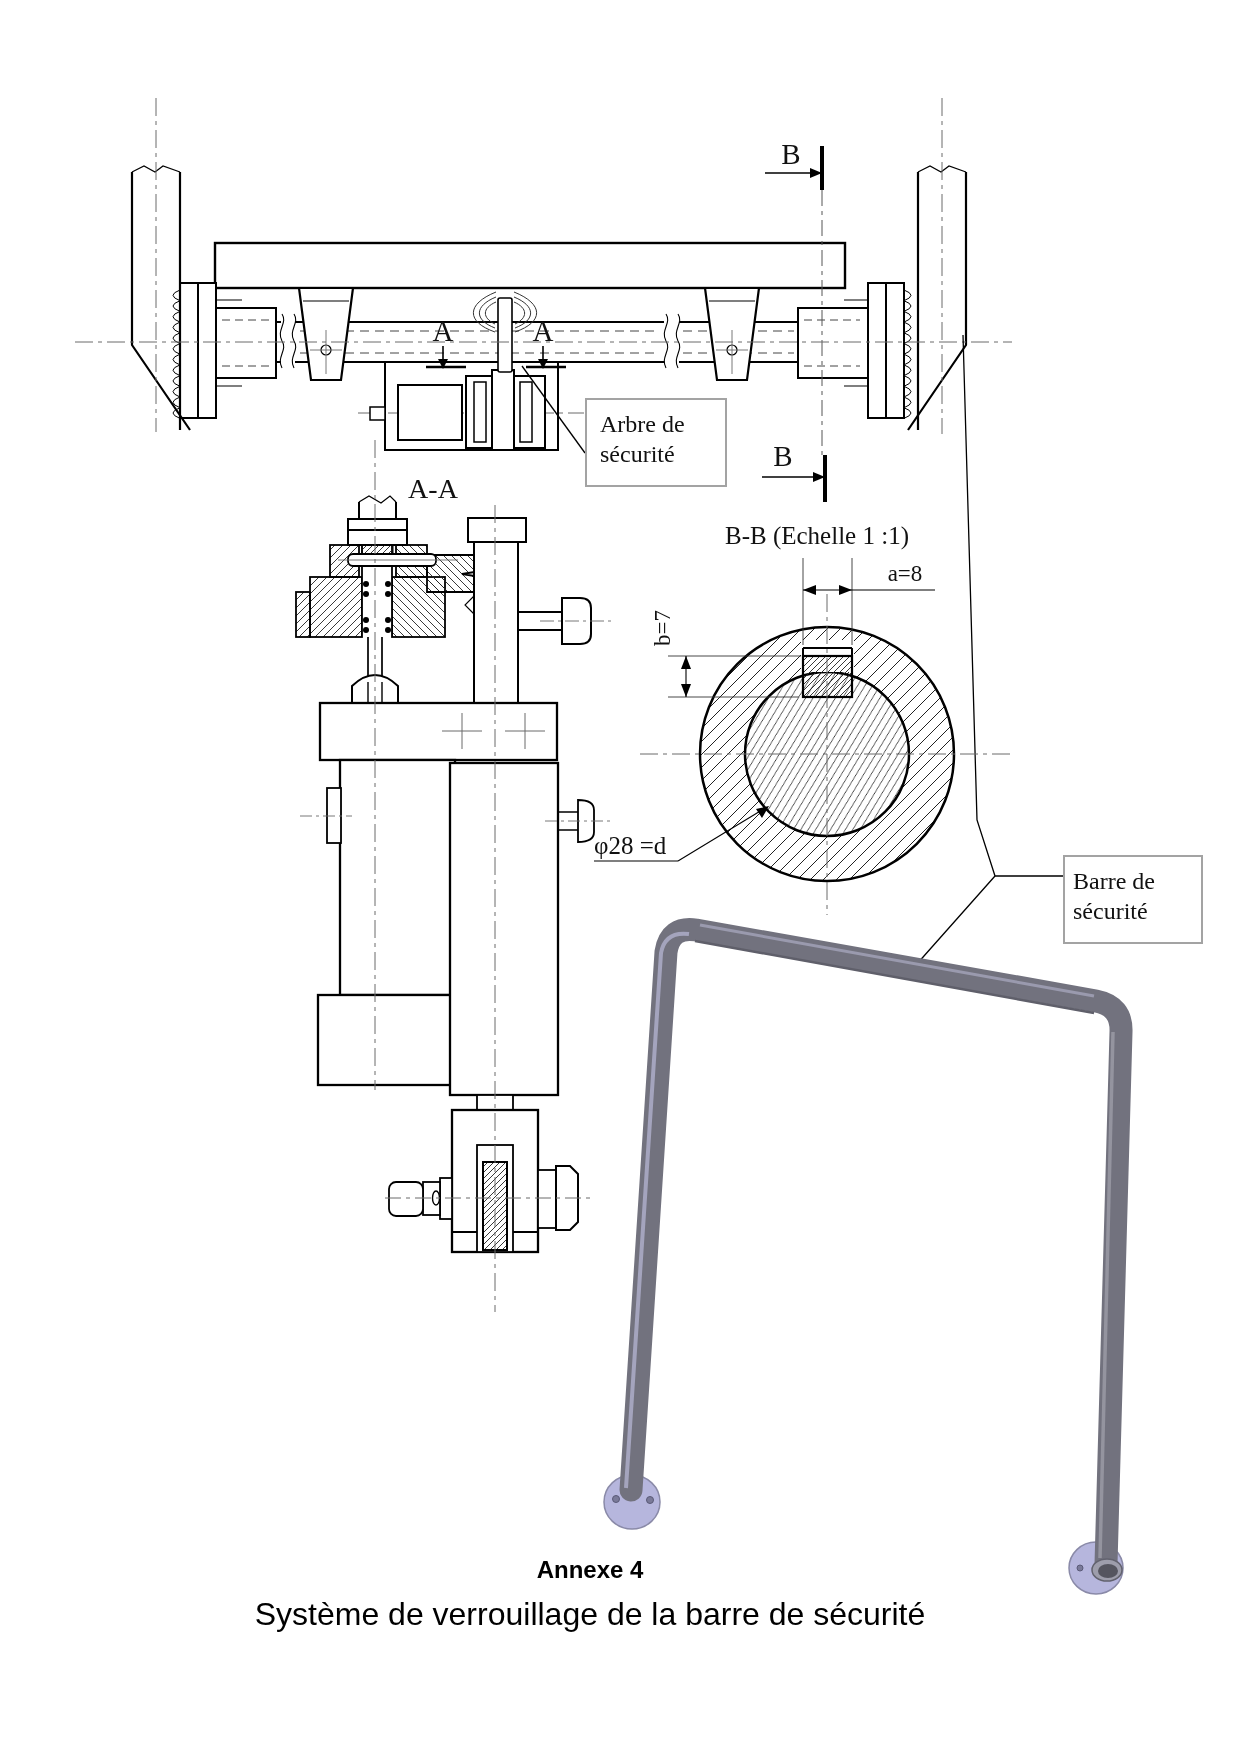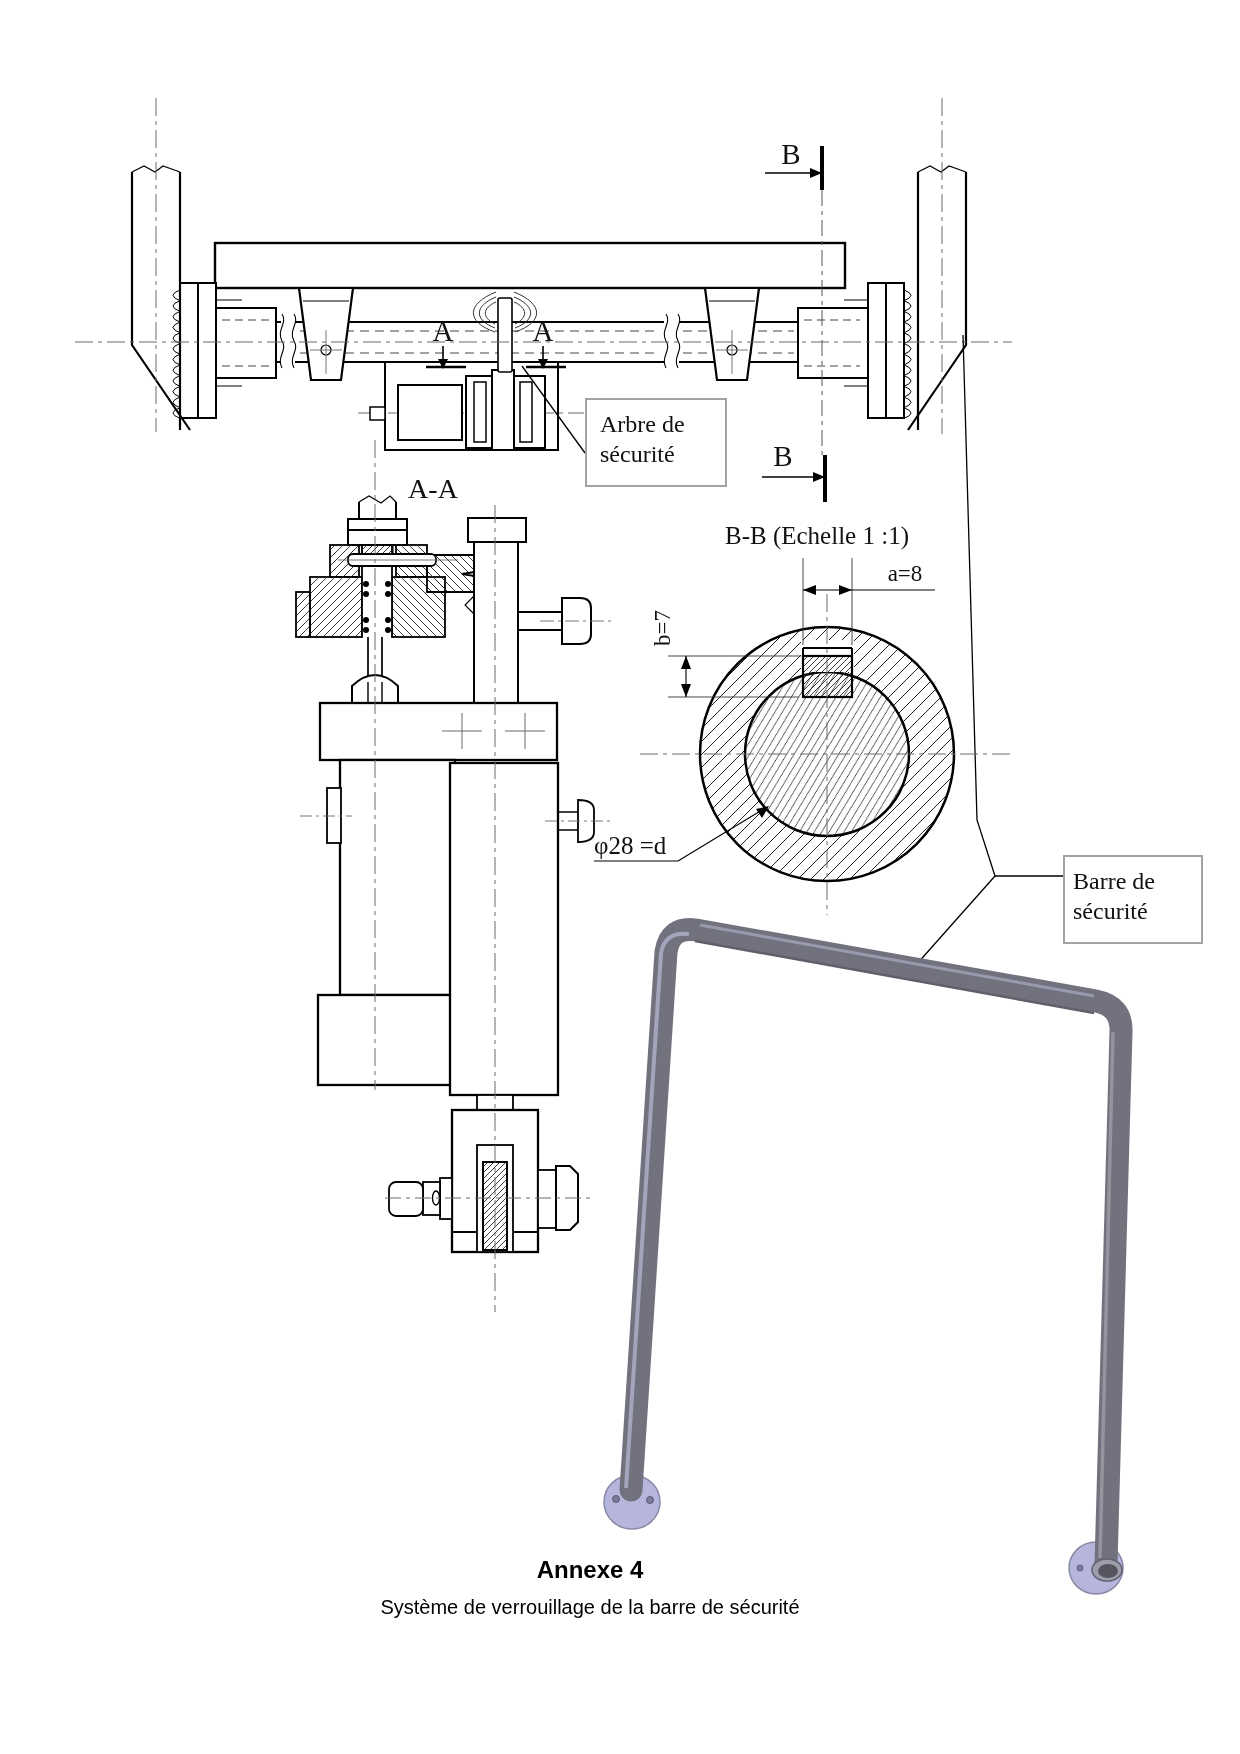--- a/index.html
+++ b/index.html
@@ -6,21 +6,21 @@
   .page{position:relative;width:1240px;height:1754px;background:#ffffff;overflow:hidden;
         font-family:"Liberation Serif", serif;}
   svg{position:absolute;left:0;top:0;}
   .callout{position:absolute;border:2px solid #a3a3a3;background:#fff;box-sizing:border-box;
            font-family:"Liberation Serif", serif;font-size:24px;line-height:30px;
            padding:9px 6px 6px 13px;color:#111;}
   .drawtext{font-family:"Liberation Serif", serif;fill:#111;}
   .caption{position:absolute;left:160px;top:1556px;width:860px;text-align:center;
            font-family:"Liberation Sans", sans-serif;color:#000;}
   .caption .t1{font-size:24px;font-weight:bold;margin:0 0 12px 0;}
-  .caption .t2{font-size:20px;font-weight:normal;margin:0;}
+  .caption .t2{font-size:32px;font-weight:normal;margin:0;}
 </style>
 </head>
 <body>
 
 <div class="page">
 
 <svg width="1240" height="1754" viewBox="0 0 1240 1754">
   <defs>
     <pattern id="hatchRing" width="13" height="13" patternUnits="userSpaceOnUse">
       <path d="M0,13 L13,0" stroke="#222" stroke-width="1" fill="none"></path>

